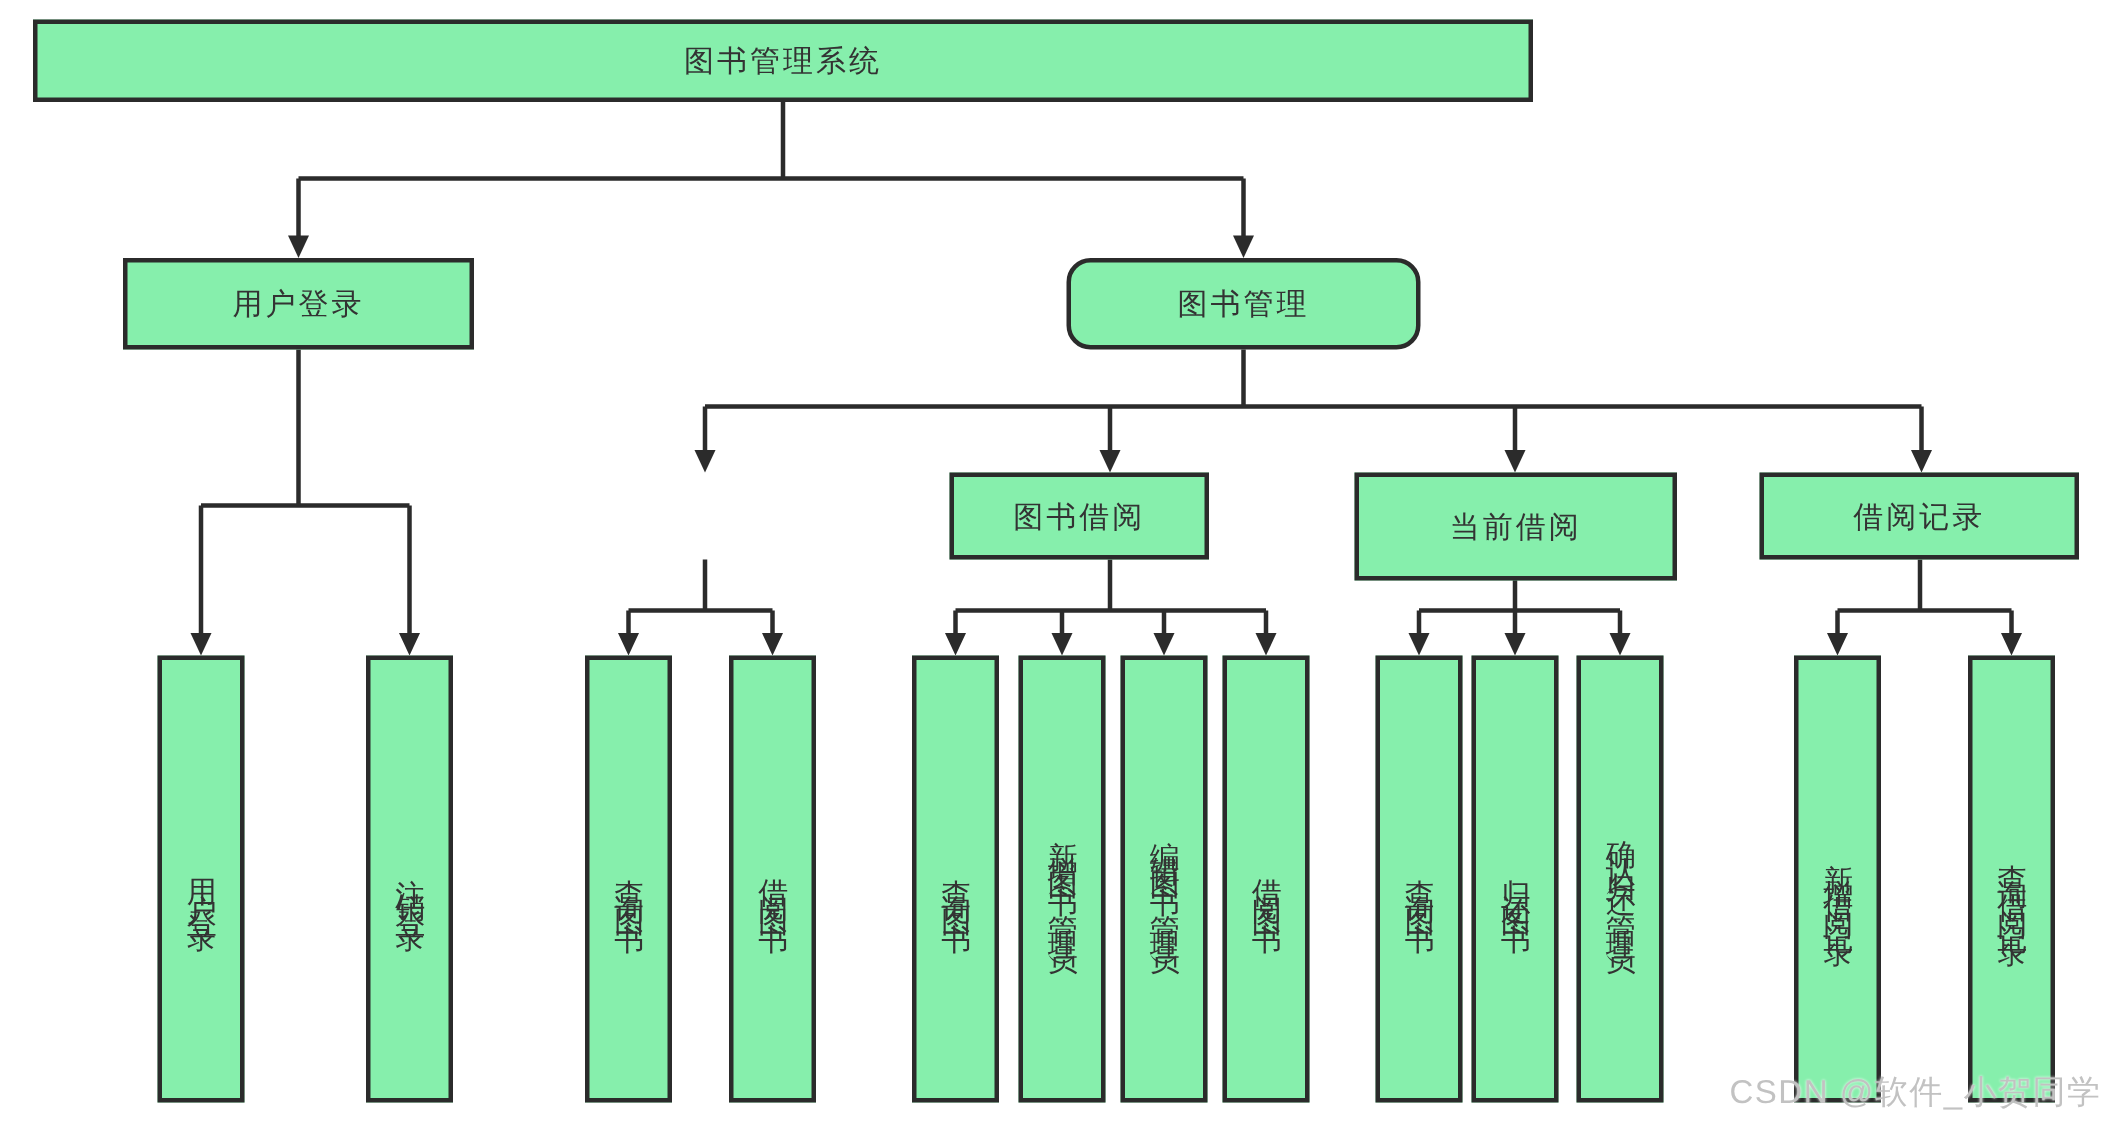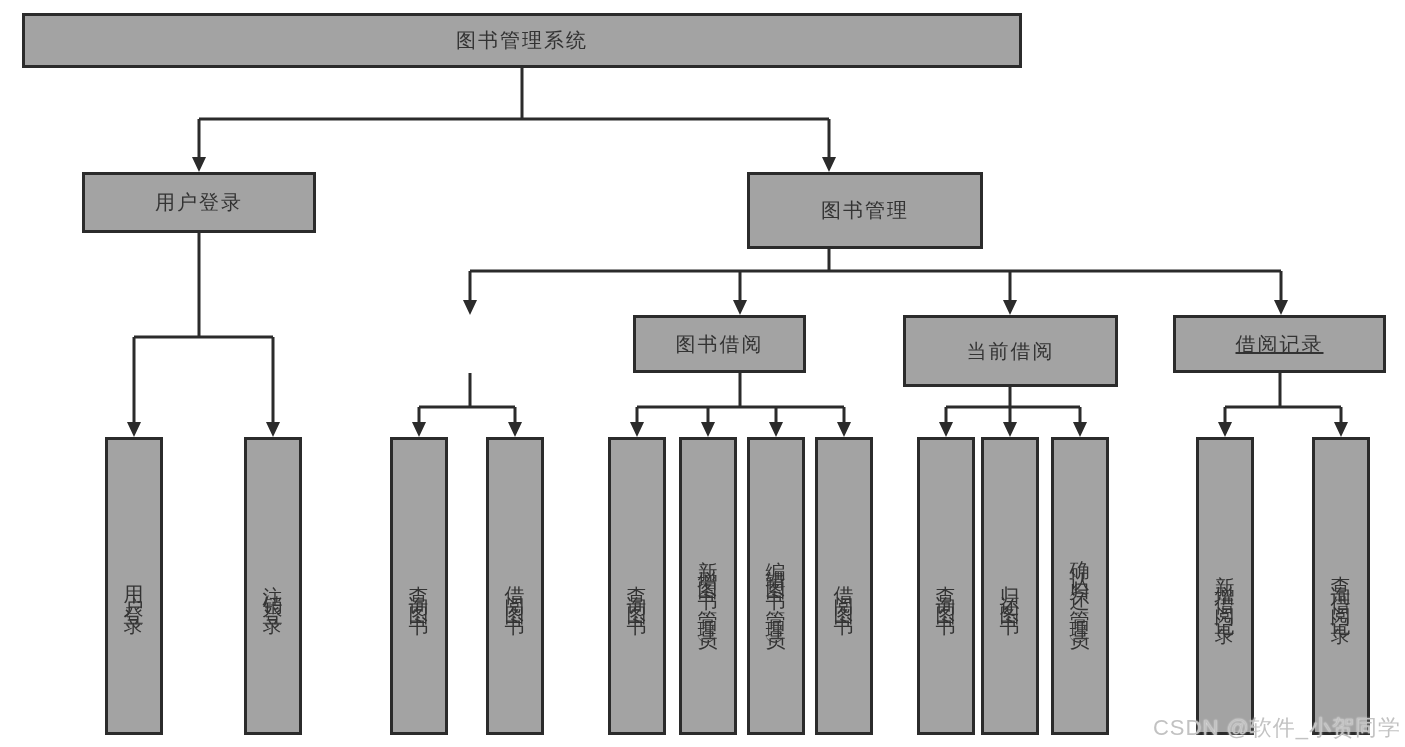--- a/index.html
+++ b/index.html
@@ -5,38 +5,38 @@
   html, body { margin: 0; padding: 0; }
   body {
     width: 1405px; height: 747px; position: relative;
     background: #ffffff; overflow: hidden;
     font-family: "Liberation Sans", "DejaVu Sans", sans-serif;
   }
   #stage { position: absolute; inset: 0; width: 1405px; height: 747px; }
   svg.connectors { position: absolute; left: 0; top: 0; z-index: 1; }
   .node {
     position: absolute; box-sizing: border-box;
-    background: #a3a3a3; border: 3px solid #2b2b2b;
+    background: #86efac; border: 3px solid #2b2b2b;
     display: flex; align-items: center; justify-content: center;
     color: #333333; font-size: 20px; letter-spacing: 2px;
     z-index: 2; white-space: nowrap;
   }
   .leaf {
     writing-mode: vertical-rl; text-orientation: mixed;
     letter-spacing: 10px; line-height: 1; font-size: 20px;
     padding-top: 10px; padding-bottom: 2px;
   }
   
   .n-root   { left: 22px;   top: 13px;  width: 1000px; height: 55px; }
   .n-login  { left: 82px;   top: 172px; width: 234px;  height: 61px; }
-  .n-mgmt   { left: 747px;  top: 172px; width: 236px;  height: 77px; }
+  .n-mgmt   { left: 711px;  top: 172px; width: 236px;  height: 61px; border-radius: 16px; }
   .n-m0 { left: 363px;  top: 315px; width: 215px; height: 58px; }
   .n-m1 { left: 633px;  top: 315px; width: 173px; height: 58px; }
   .n-m2 { left: 903px;  top: 315px; width: 215px; height: 72px; }
-  .n-m3 { left: 1173px; top: 315px; width: 213px; height: 58px; text-decoration: underline; }
+  .n-m3 { left: 1173px; top: 315px; width: 213px; height: 58px; }
   .lf { top: 437px; width: 58px; height: 298px; }
   .l-a0 { left: 105px;  } .l-a1 { left: 244px;  }
   .l-b0 { left: 390px;  } .l-b1 { left: 486px;  }
   .l-c0 { left: 608px;  } .l-c1 { left: 679px;  }
   .l-c2 { left: 747px;  } .l-c3 { left: 815px;  }
   .l-d0 { left: 917px;  } .l-d1 { left: 981px;  } .l-d2 { left: 1051px; }
   .l-e0 { left: 1196px; } .l-e1 { left: 1312px; }
   .watermark {
     position: absolute; right: 4px; bottom: 4px; z-index: 3;
     color: #c2c2c2; font-size: 22px; letter-spacing: 1px;

